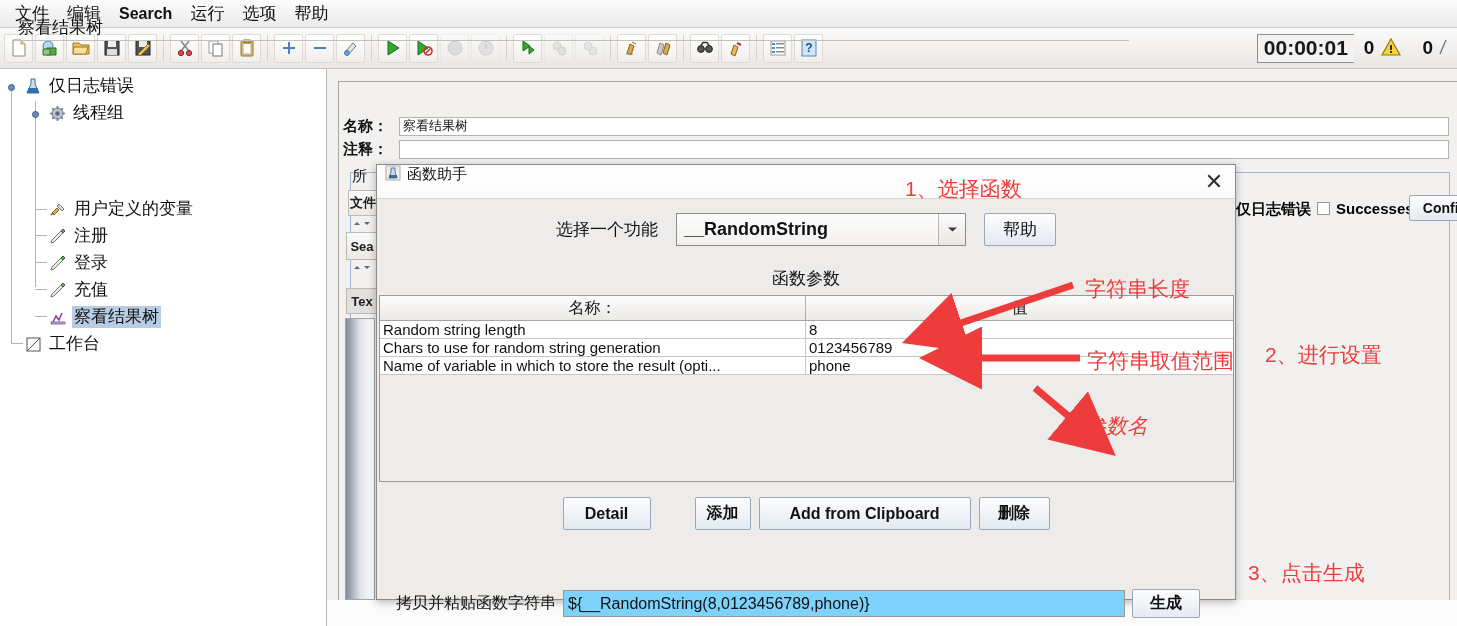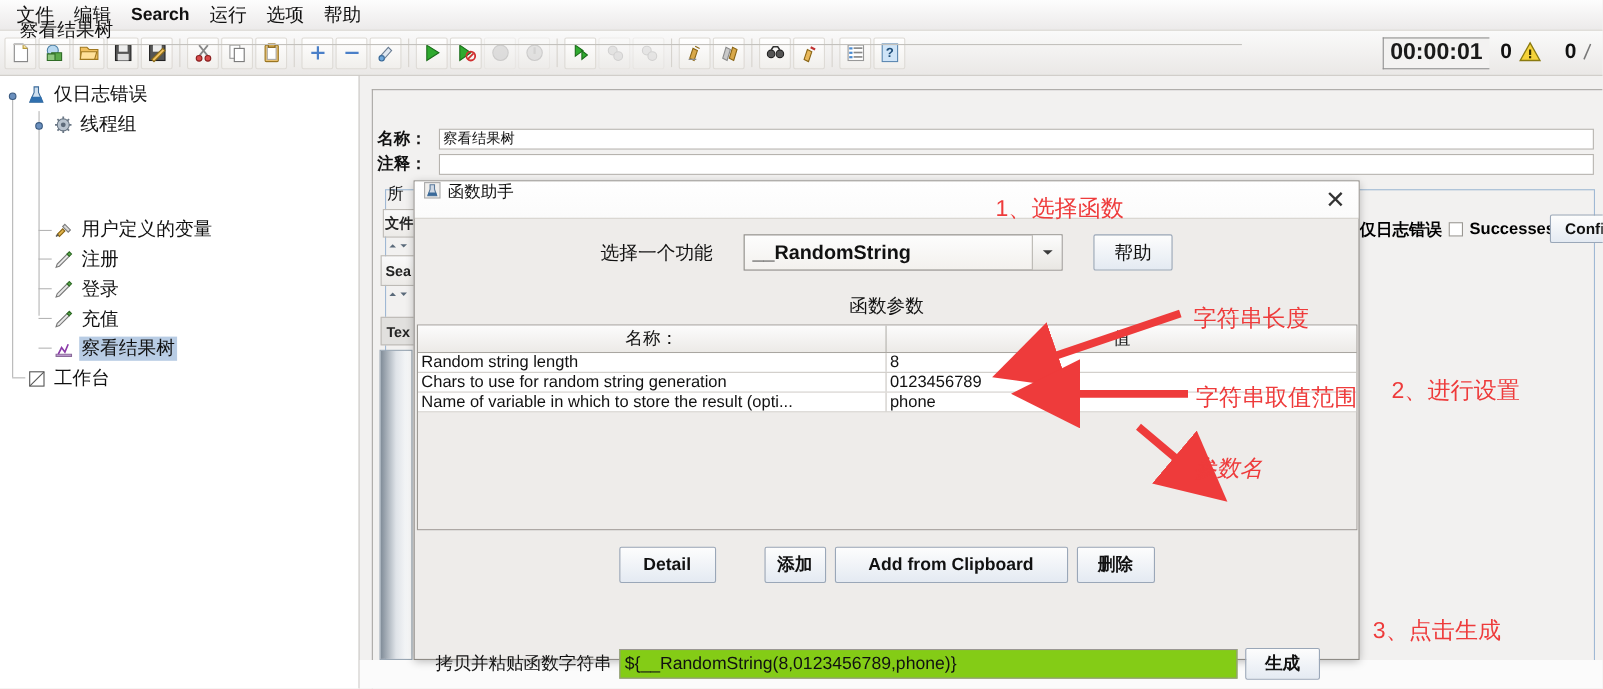--- a/index.html
+++ b/index.html
@@ -125,21 +125,21 @@
   }
   #dlg-title .t{font-size:15px;color:#111;margin-left:6px;}
   #dlg-close{
     position:absolute;right:8px;top:5px;width:26px;height:24px;
     display:flex;align-items:center;justify-content:center;
     font-size:22px;color:#333;cursor:default;
   }
   #dlg-body{position:absolute;left:0;top:34px;width:100%;height:402px;}
   #func-row{
     position:absolute;left:0;top:14px;width:100%;
-    display:flex;align-items:center;justify-content:center;gap:28px;
+    display:flex;align-items:center;justify-content:center;gap:18px;
   }
   #func-label{font-size:17px;color:#111;}
   #func-combo{
     width:290px;height:33px;background:linear-gradient(#fdfdfd,#f3f1ee);
     border:1px solid #8f8d89;display:flex;align-items:center;
     box-sizing:border-box;cursor:default;
   }
   #func-combo .val{flex:1;font-size:18px;font-weight:bold;padding-left:7px;color:#111;}
   #func-combo .arrowbox{
     width:26px;height:31px;border-left:1px solid #b9b6b1;
@@ -174,21 +174,21 @@
     position:absolute;left:0;top:298px;width:100%;
     display:flex;align-items:center;justify-content:center;gap:8px;
   }
   #btn-row .jbtn{height:33px;font-size:16px;}
   #gen-row{
     position:absolute;left:12px;top:390px;width:100%;
     display:flex;align-items:center;padding-left:7px;gap:7px;box-sizing:border-box;
   }
   #gen-label{font-size:16px;color:#111;white-space:nowrap;}
   #gen-input{
-    width:562px;height:27px;background:#84cc16;border:1px solid #9a9792;
+    width:562px;height:27px;background:#7dd3fc;border:1px solid #9a9792;
     font-size:16px;display:flex;align-items:center;padding-left:4px;
     box-sizing:border-box;color:#111;
   }
   #gen-btn{width:68px;height:29px;font-size:16px;}
   
   .anno{
     position:absolute;color:#ee3b3b;font-size:21px;white-space:nowrap;
     font-family:"Liberation Sans","DejaVu Sans",sans-serif;
   }
   #arrows{position:absolute;left:0;top:0;width:1457px;height:626px;pointer-events:none;}

